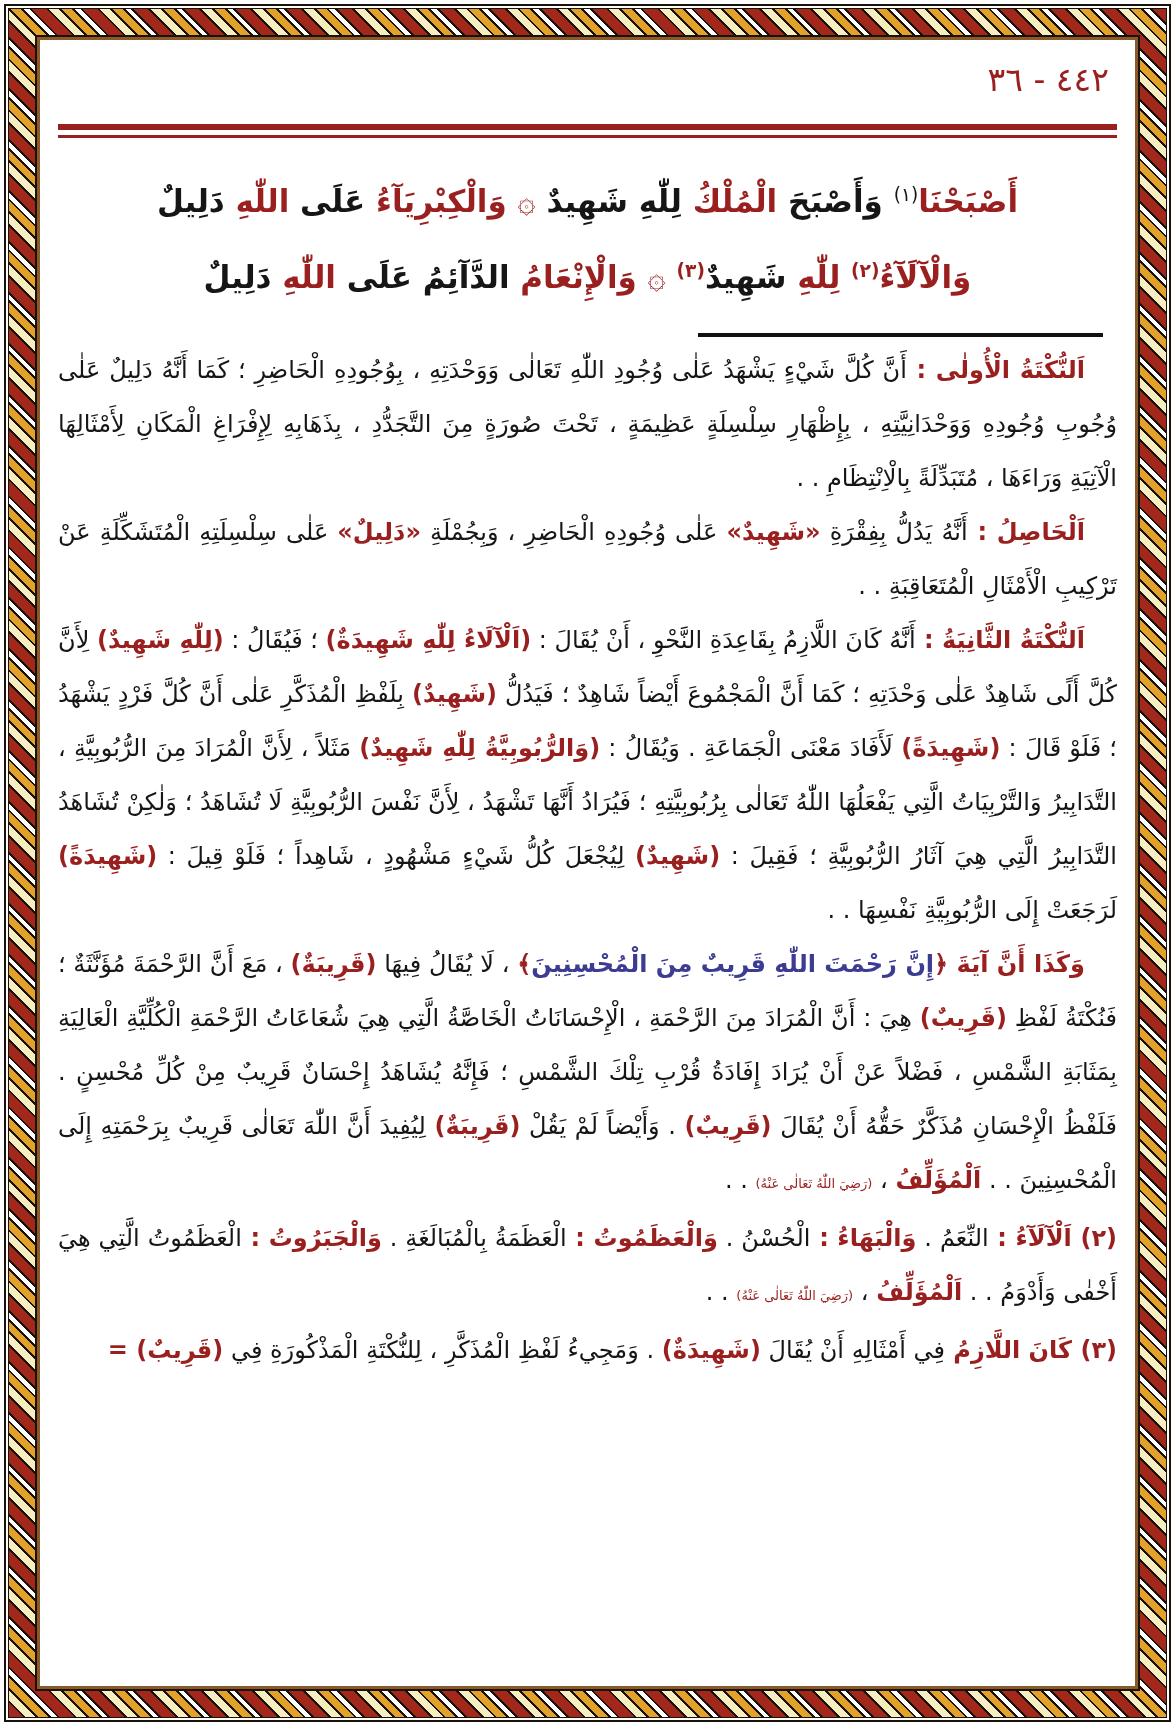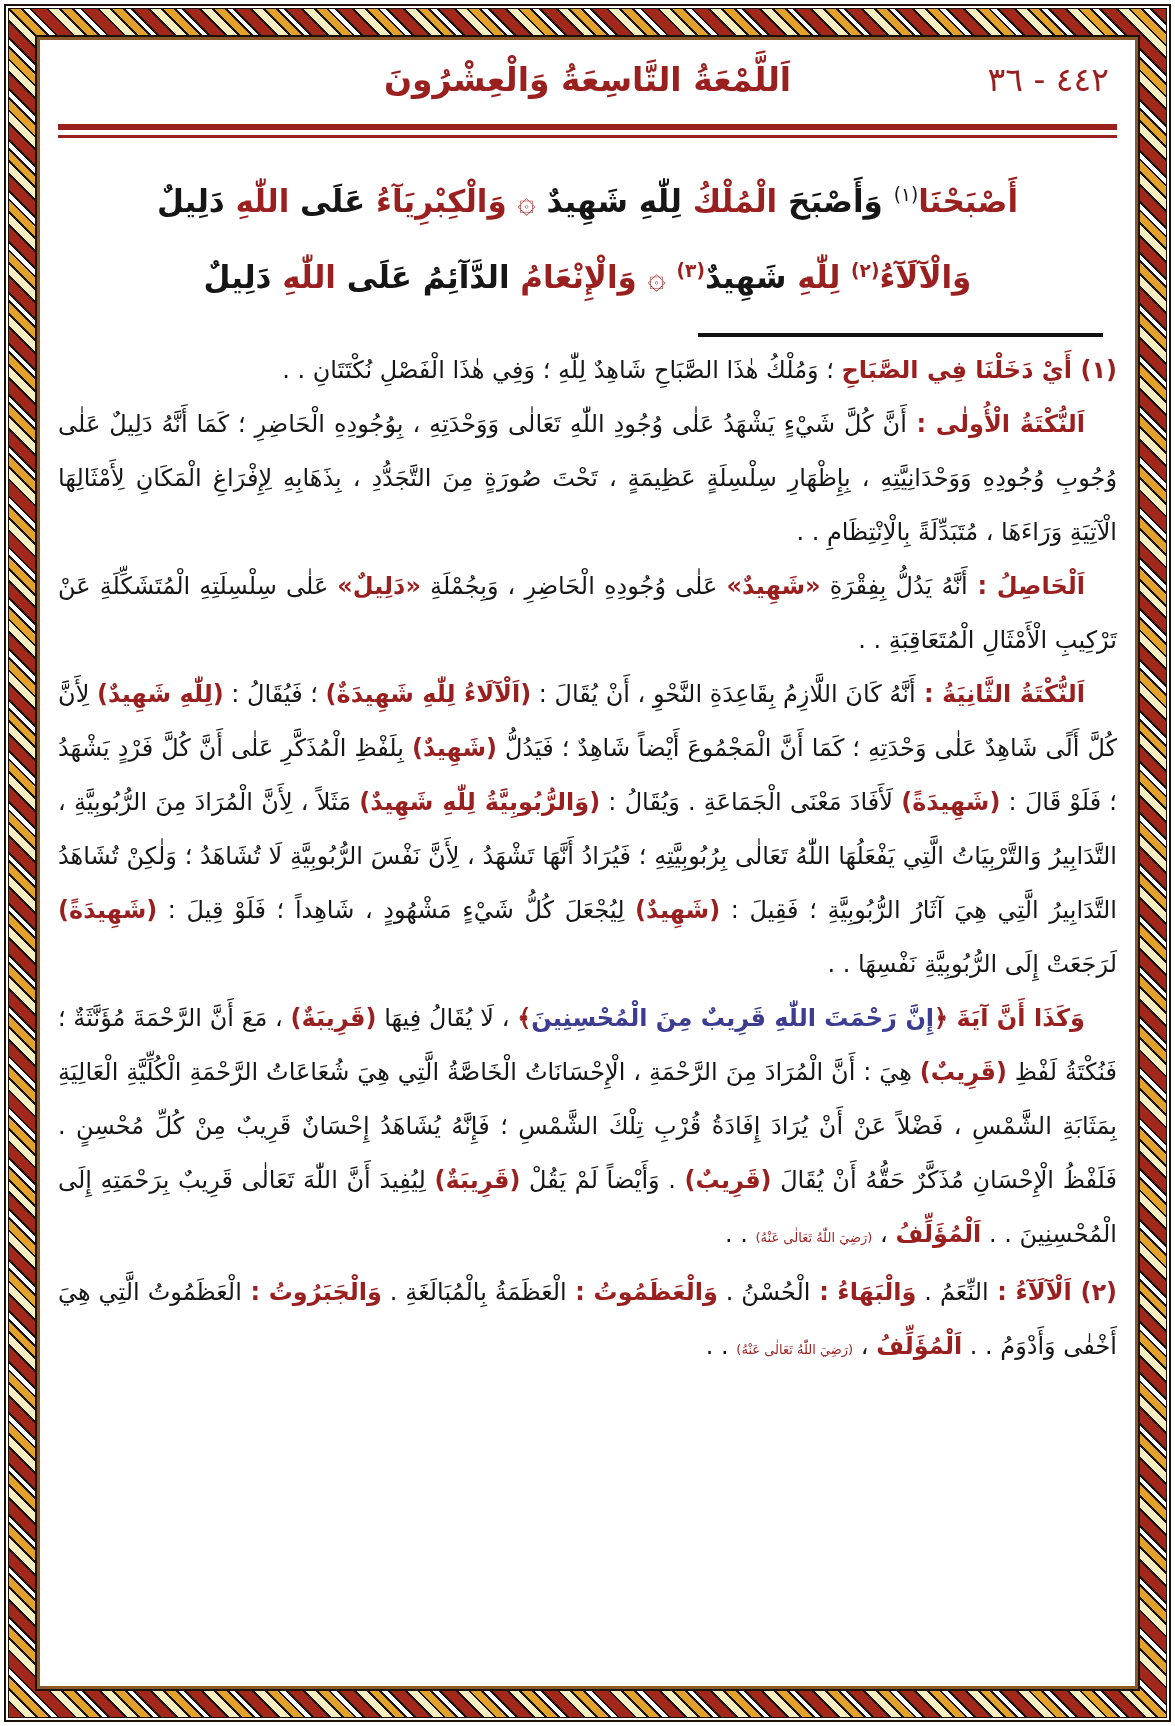--- a/index.html
+++ b/index.html
@@ -108,35 +108,34 @@
 <div class="page">
 
   <div class="frame-outer"></div>
   <div class="frame-pattern"></div>
   <div class="frame-inner"></div>
 
   <div class="content">
 
     <div class="header">
       <div class="page-number">٤٤٢ - ٣٦</div>
-      <div class="page-title">اَللَّمْعَةُ التَّاسِعَةُ وَالْعِشْرُونَ</div>
     </div>
 
     <div class="header-rule"></div>
 
     <div class="poem">
       <div class="poem-line"><span class="seg-red">أَصْبَحْنَا</span><span class="seg-supk">(١)</span><span class="seg-black"> وَأَصْبَحَ </span><span class="seg-red">الْمُلْكُ</span><span class="seg-black"> لِلّٰهِ شَهِيدٌ </span><span class="seg-orn">۞</span><span class="seg-red"> وَالْكِبْرِيَآءُ </span><span class="seg-black">عَلَى </span><span class="seg-red">اللّٰهِ </span><span class="seg-black">دَلِيلٌ</span></div>
       <div class="poem-line"><span class="seg-red">وَالْآلَآءُ</span><span class="seg-supr">(٢)</span><span class="seg-red"> لِلّٰهِ </span><span class="seg-black">شَهِيدٌ</span><span class="seg-supr">(٣)</span><span class="seg-black"> </span><span class="seg-orn">۞</span><span class="seg-red"> وَالْإِنْعَامُ </span><span class="seg-black">الدَّآئِمُ عَلَى </span><span class="seg-red">اللّٰهِ </span><span class="seg-black">دَلِيلٌ</span></div>
     </div>
 
     <div class="footnote-separator"></div>
 
     <div class="footnotes">
-      <p><span class="seg-red">(١) أَيْ دَخَلْنَا فِي الصَّبَاحِ</span><span class="seg-black"> ؛ وَمُلْكُ هٰذَا الصَّبَاحِ شَاهِدٌ لِلّٰهِ ؛ وَفِي هٰذَا الْفَصْلِ نُكْتَتَانِ . .</span></p>
       <p class="indent"><span class="seg-red">اَلنُّكْتَةُ الْأُولٰى : </span><span class="seg-black">أَنَّ كُلَّ شَيْءٍ يَشْهَدُ عَلٰى وُجُودِ اللّٰهِ تَعَالٰى وَوَحْدَتِهِ ، بِوُجُودِهِ الْحَاضِرِ ؛ كَمَا أَنَّهُ دَلِيلٌ عَلٰى وُجُوبِ وُجُودِهِ وَوَحْدَانِيَّتِهِ ، بِإِظْهَارِ سِلْسِلَةٍ عَظِيمَةٍ ، تَحْتَ صُورَةٍ مِنَ التَّجَدُّدِ ، بِذَهَابِهِ لِإِفْرَاغِ الْمَكَانِ لِأَمْثَالِهَا الْآتِيَةِ وَرَاءَهَا ، مُتَبَدِّلَةً بِالْاِنْتِظَامِ . .</span></p>
       <p class="indent"><span class="seg-red">اَلْحَاصِلُ : </span><span class="seg-black">أَنَّهُ يَدُلُّ بِفِقْرَةِ </span><span class="seg-red">«شَهِيدٌ»</span><span class="seg-black"> عَلٰى وُجُودِهِ الْحَاضِرِ ، وَبِجُمْلَةِ </span><span class="seg-red">«دَلِيلٌ»</span><span class="seg-black"> عَلٰى سِلْسِلَتِهِ الْمُتَشَكِّلَةِ عَنْ تَرْكِيبِ الْأَمْثَالِ الْمُتَعَاقِبَةِ . .</span></p>
       <p class="indent"><span class="seg-red">اَلنُّكْتَةُ الثَّانِيَةُ : </span><span class="seg-black">أَنَّهُ كَانَ اللَّازِمُ بِقَاعِدَةِ النَّحْوِ ، أَنْ يُقَالَ : </span><span class="seg-red">(اَلْآلَاءُ لِلّٰهِ شَهِيدَةٌ)</span><span class="seg-black"> ؛ فَيُقَالُ : </span><span class="seg-red">(لِلّٰهِ شَهِيدٌ)</span><span class="seg-black"> لِأَنَّ كُلَّ أَلًى شَاهِدٌ عَلٰى وَحْدَتِهِ ؛ كَمَا أَنَّ الْمَجْمُوعَ أَيْضاً شَاهِدٌ ؛ فَيَدُلُّ </span><span class="seg-red">(شَهِيدٌ)</span><span class="seg-black"> بِلَفْظِ الْمُذَكَّرِ عَلٰى أَنَّ كُلَّ فَرْدٍ يَشْهَدُ ؛ فَلَوْ قَالَ : </span><span class="seg-red">(شَهِيدَةً)</span><span class="seg-black"> لَأَفَادَ مَعْنَى الْجَمَاعَةِ . وَيُقَالُ : </span><span class="seg-red">(وَالرُّبُوبِيَّةُ لِلّٰهِ شَهِيدٌ)</span><span class="seg-black"> مَثَلاً ، لِأَنَّ الْمُرَادَ مِنَ الرُّبُوبِيَّةِ ، التَّدَابِيرُ وَالتَّرْبِيَاتُ الَّتِي يَفْعَلُهَا اللّٰهُ تَعَالٰى بِرُبُوبِيَّتِهِ ؛ فَيُرَادُ أَنَّهَا تَشْهَدُ ، لِأَنَّ نَفْسَ الرُّبُوبِيَّةِ لَا تُشَاهَدُ ؛ وَلٰكِنْ تُشَاهَدُ التَّدَابِيرُ الَّتِي هِيَ آثَارُ الرُّبُوبِيَّةِ ؛ فَقِيلَ : </span><span class="seg-red">(شَهِيدٌ)</span><span class="seg-black"> لِيُجْعَلَ كُلُّ شَيْءٍ مَشْهُودٍ ، شَاهِداً ؛ فَلَوْ قِيلَ : </span><span class="seg-red">(شَهِيدَةً)</span><span class="seg-black"> لَرَجَعَتْ إِلَى الرُّبُوبِيَّةِ نَفْسِهَا . .</span></p>
       <p class="indent"><span class="seg-red">وَكَذَا أَنَّ آيَةَ </span><span class="seg-red">﴿</span><span class="seg-blue">إِنَّ رَحْمَتَ اللّٰهِ قَرِيبٌ مِنَ الْمُحْسِنِينَ</span><span class="seg-red">﴾</span><span class="seg-black"> ، لَا يُقَالُ فِيهَا </span><span class="seg-red">(قَرِيبَةٌ)</span><span class="seg-black"> ، مَعَ أَنَّ الرَّحْمَةَ مُؤَنَّثَةٌ ؛ فَنُكْتَةُ لَفْظِ </span><span class="seg-red">(قَرِيبٌ)</span><span class="seg-black"> هِيَ : أَنَّ الْمُرَادَ مِنَ الرَّحْمَةِ ، الْإِحْسَانَاتُ الْخَاصَّةُ الَّتِي هِيَ شُعَاعَاتُ الرَّحْمَةِ الْكُلِّيَّةِ الْعَالِيَةِ بِمَثَابَةِ الشَّمْسِ ، فَضْلاً عَنْ أَنْ يُرَادَ إِفَادَةُ قُرْبِ تِلْكَ الشَّمْسِ ؛ فَإِنَّهُ يُشَاهَدُ إِحْسَانٌ قَرِيبٌ مِنْ كُلِّ مُحْسِنٍ . فَلَفْظُ الْإِحْسَانِ مُذَكَّرٌ حَقُّهُ أَنْ يُقَالَ </span><span class="seg-red">(قَرِيبٌ)</span><span class="seg-black"> . وَأَيْضاً لَمْ يَقُلْ </span><span class="seg-red">(قَرِيبَةٌ)</span><span class="seg-black"> لِيُفِيدَ أَنَّ اللّٰهَ تَعَالٰى قَرِيبٌ بِرَحْمَتِهِ إِلَى الْمُحْسِنِينَ . . </span><span class="seg-red">اَلْمُؤَلِّفُ</span><span class="seg-black"> ، </span><span class="seg-seal">(رَضِيَ اللّٰهُ تَعَالٰى عَنْهُ)</span><span class="seg-black"> . .</span></p>
       <p><span class="seg-red">(٢) اَلْآلَآءُ : </span><span class="seg-black">النِّعَمُ . </span><span class="seg-red">وَالْبَهَاءُ : </span><span class="seg-black">الْحُسْنُ . </span><span class="seg-red">وَالْعَظَمُوتُ : </span><span class="seg-black">الْعَظَمَةُ بِالْمُبَالَغَةِ . </span><span class="seg-red">وَالْجَبَرُوتُ : </span><span class="seg-black">الْعَظَمُوتُ الَّتِي هِيَ أَخْفٰى وَأَدْوَمُ . . </span><span class="seg-red">اَلْمُؤَلِّفُ</span><span class="seg-black"> ، </span><span class="seg-seal">(رَضِيَ اللّٰهُ تَعَالٰى عَنْهُ)</span><span class="seg-black"> . .</span></p>
+      <p><span class="seg-red">(٣) كَانَ اللَّازِمُ </span><span class="seg-black">فِي أَمْثَالِهِ أَنْ يُقَالَ </span><span class="seg-red">(شَهِيدَةٌ)</span><span class="seg-black"> . وَمَجِيءُ لَفْظِ الْمُذَكَّرِ ، لِلنُّكْتَةِ الْمَذْكُورَةِ فِي </span><span class="seg-red">(قَرِيبٌ)</span><span class="seg-red"> =</span></p>
     </div>
 
   </div>
 </div>
 
 </body></html>

